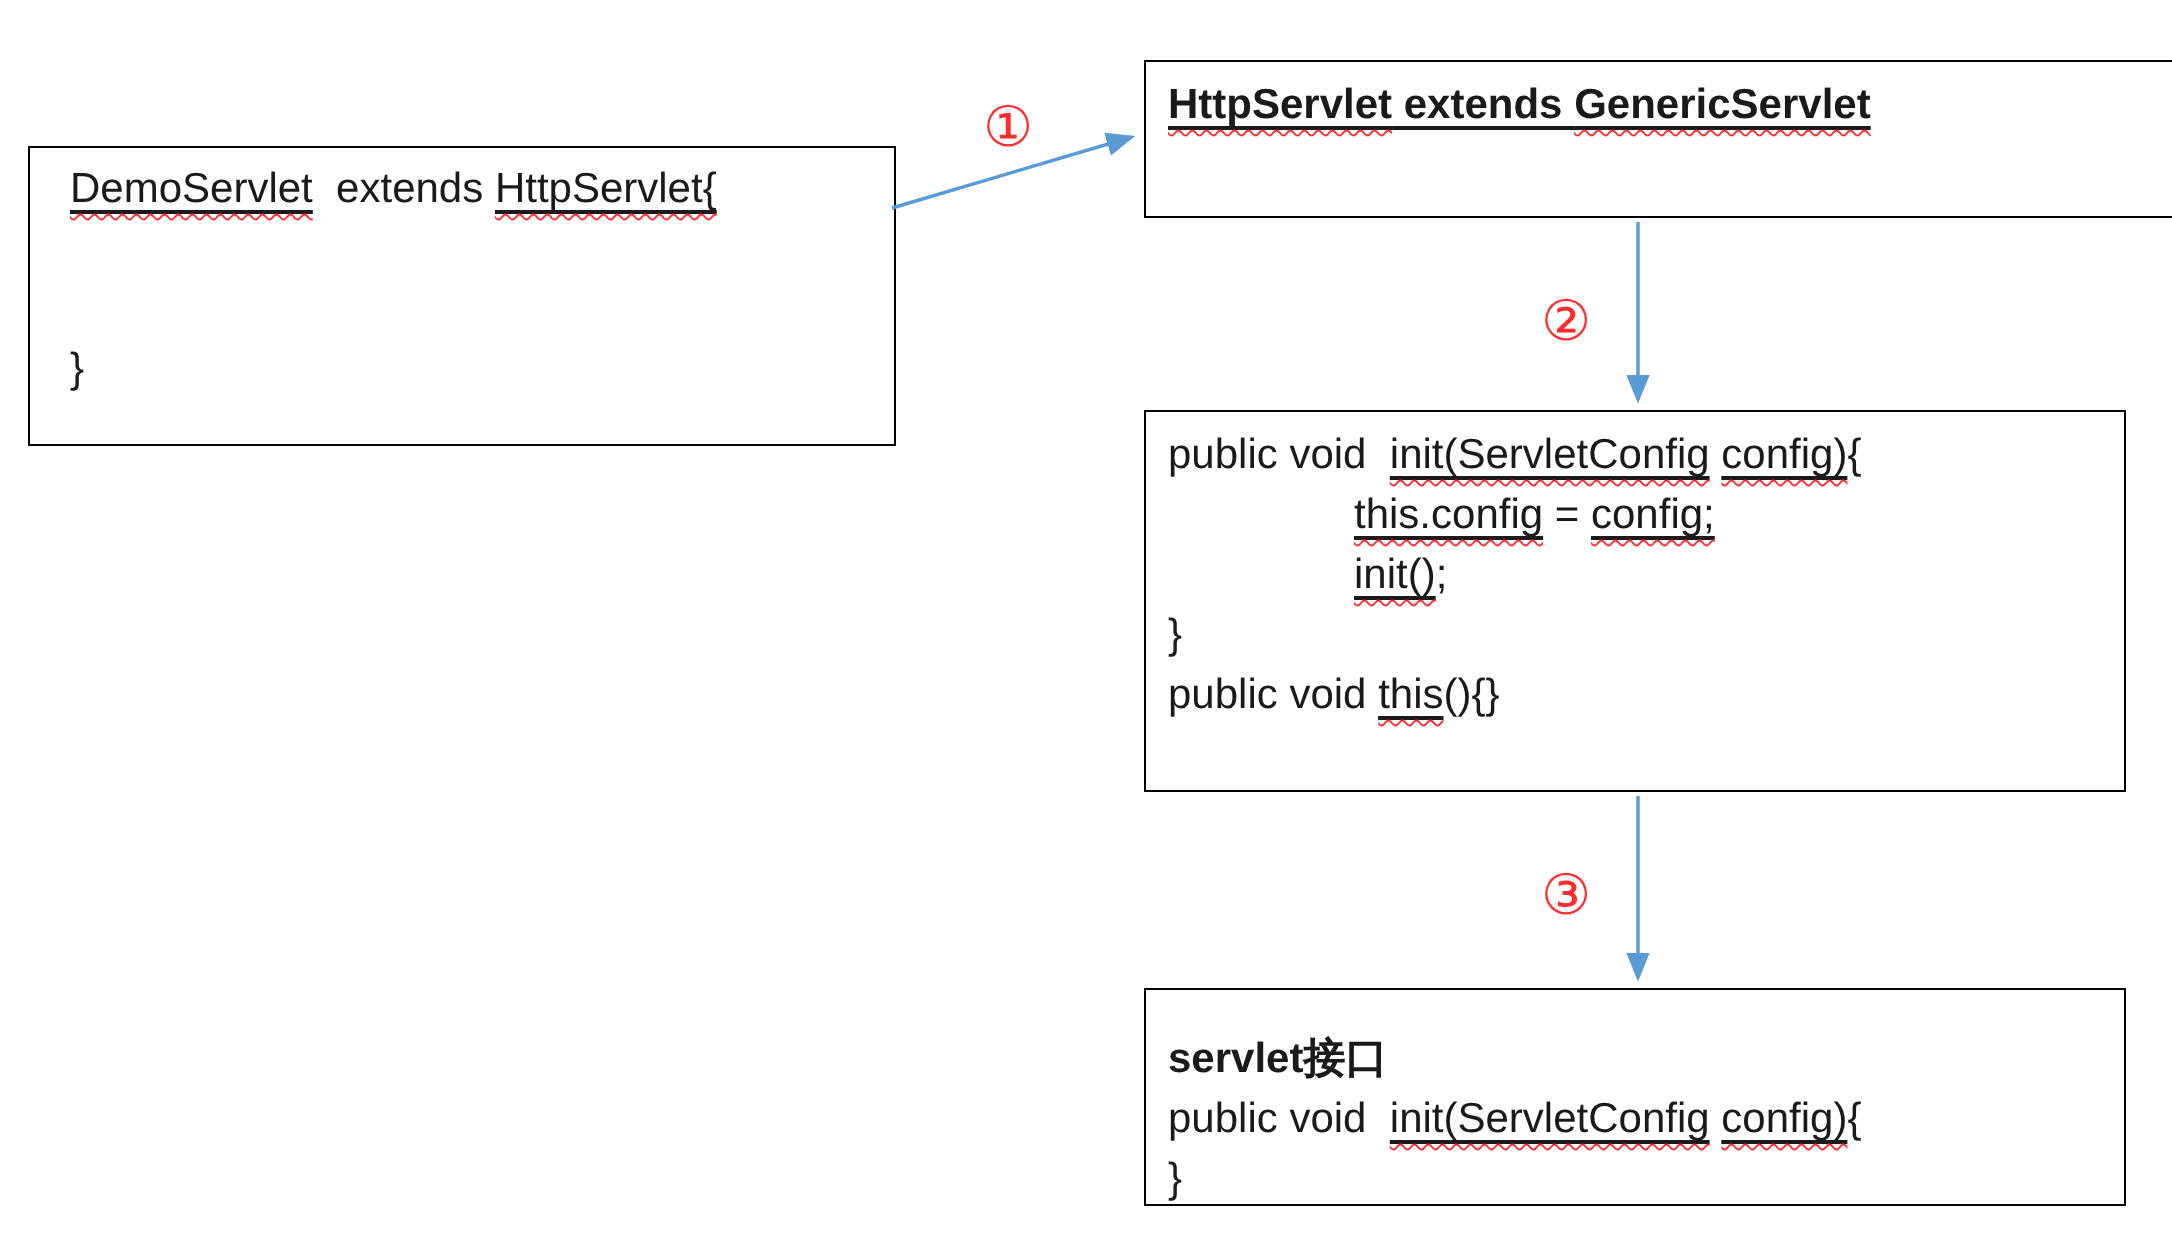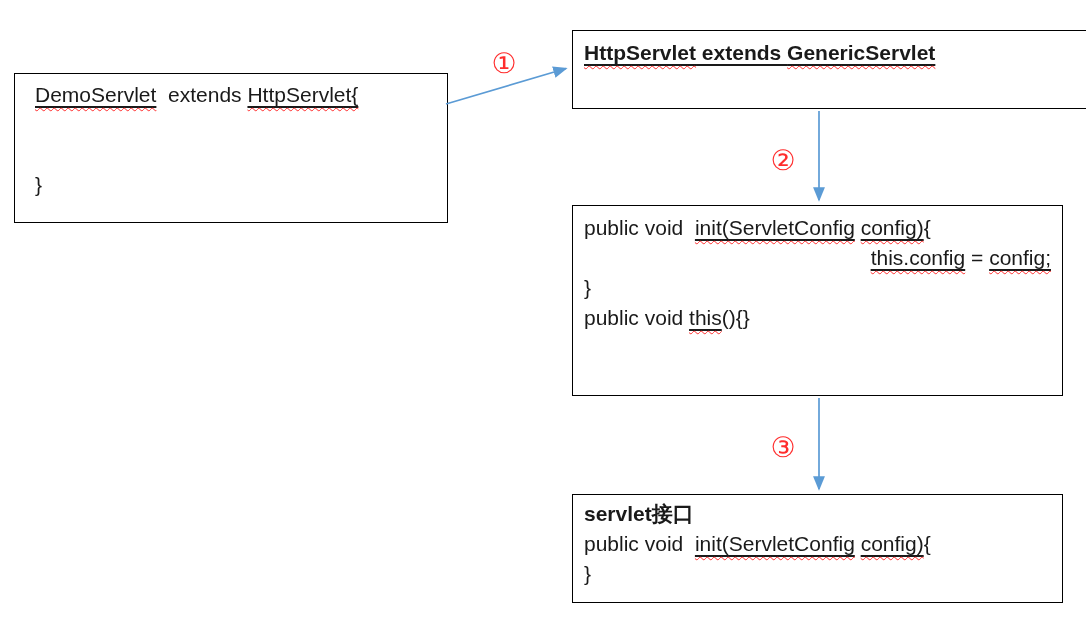--- a/index.html
+++ b/index.html
@@ -15,24 +15,24 @@
   .box {
     position: absolute;
     border: 1.5px solid #000000;
     background: #ffffff;
     font-size: 21px;
     box-sizing: border-box;
   }
   #box-demo    { left: 14px;  top: 31px;  width: 434px; height: 150px; padding: 6px 20px; margin-top: 42px; }
   #box-http    { left: 572px; top: 30px;  width: 553px; height: 79px;  padding: 7px 11px; }
   #box-generic { left: 572px; top: 205px; width: 491px; height: 191px; padding: 7px 11px; }
-  #box-servlet { left: 572px; top: 494px; width: 491px; height: 109px; padding: 4px 11px; }
+  #box-servlet { left: 572px; top: 494px; width: 491px; height: 109px; padding: 20px 11px; }
 
   .line { white-space: pre-wrap; min-height: 30px; line-height: 30px; }
-  .line.indent { padding-left: 93px; text-align: right; }
+  .line.indent { padding-left: 93px; }
 
   .seg-b { font-weight: 700; }
   .seg-u {
     text-decoration-line: underline;
     text-decoration-style: solid;
     text-decoration-color: #1a1a1a;
     text-decoration-thickness: 1.5px;
     text-underline-offset: 4px;
   }
   .seg-w {
@@ -73,20 +73,21 @@
       <div class="line"><span>}</span></div>
     </div>
 
   <div id="box-http" class="box">
       <div class="line"><span class="seg-b seg-u"><span class="seg-w">HttpServlet</span></span><span class="seg-b seg-u"> extends </span><span class="seg-b seg-u"><span class="seg-w">GenericServlet</span></span></div>
     </div>
 
   <div id="box-generic" class="box">
       <div class="line"><span>public void  </span><span class="seg-u"><span class="seg-w">init(ServletConfig</span></span><span> </span><span class="seg-u"><span class="seg-w">config)</span></span><span>{</span></div>
       <div class="line indent"><span class="seg-u"><span class="seg-w">this.config</span></span><span> = </span><span class="seg-u"><span class="seg-w">config;</span></span></div>
+      <div class="line indent"><span class="seg-u"><span class="seg-w">init()</span></span><span>;</span></div>
       <div class="line"><span>}</span></div>
       <div class="line"><span>public void </span><span class="seg-u"><span class="seg-w">this</span></span><span>(){}</span></div>
     </div>
 
   <div id="box-servlet" class="box">
       <div class="line"><span class="seg-b">servlet接口</span></div>
       <div class="line"><span>public void  </span><span class="seg-u"><span class="seg-w">init(ServletConfig</span></span><span> </span><span class="seg-u"><span class="seg-w">config)</span></span><span>{</span></div>
       <div class="line"><span>}</span></div>
     </div>
 

